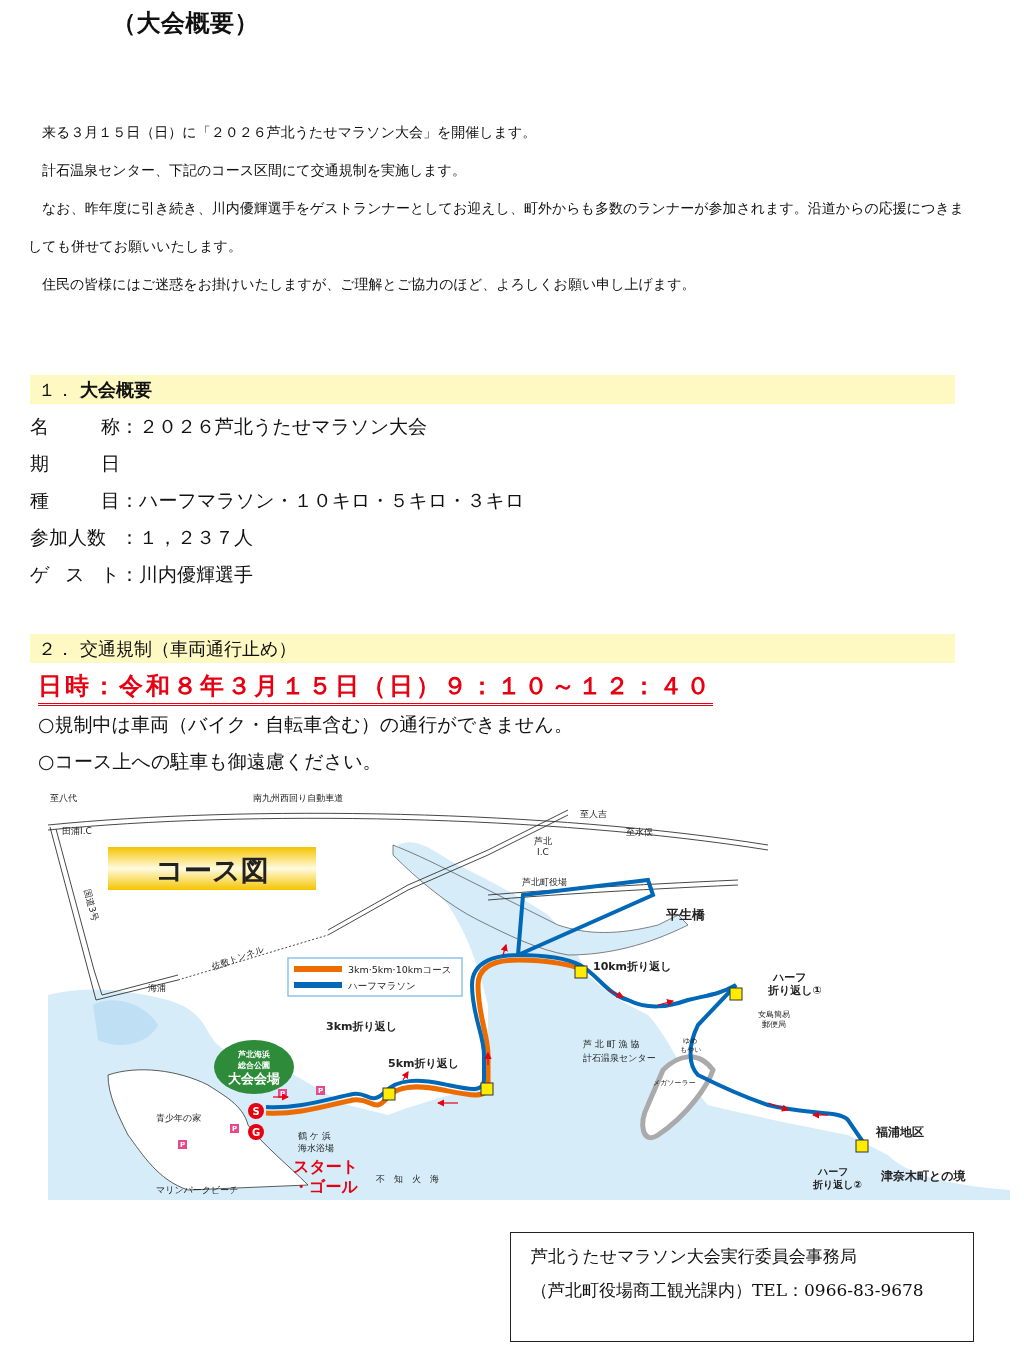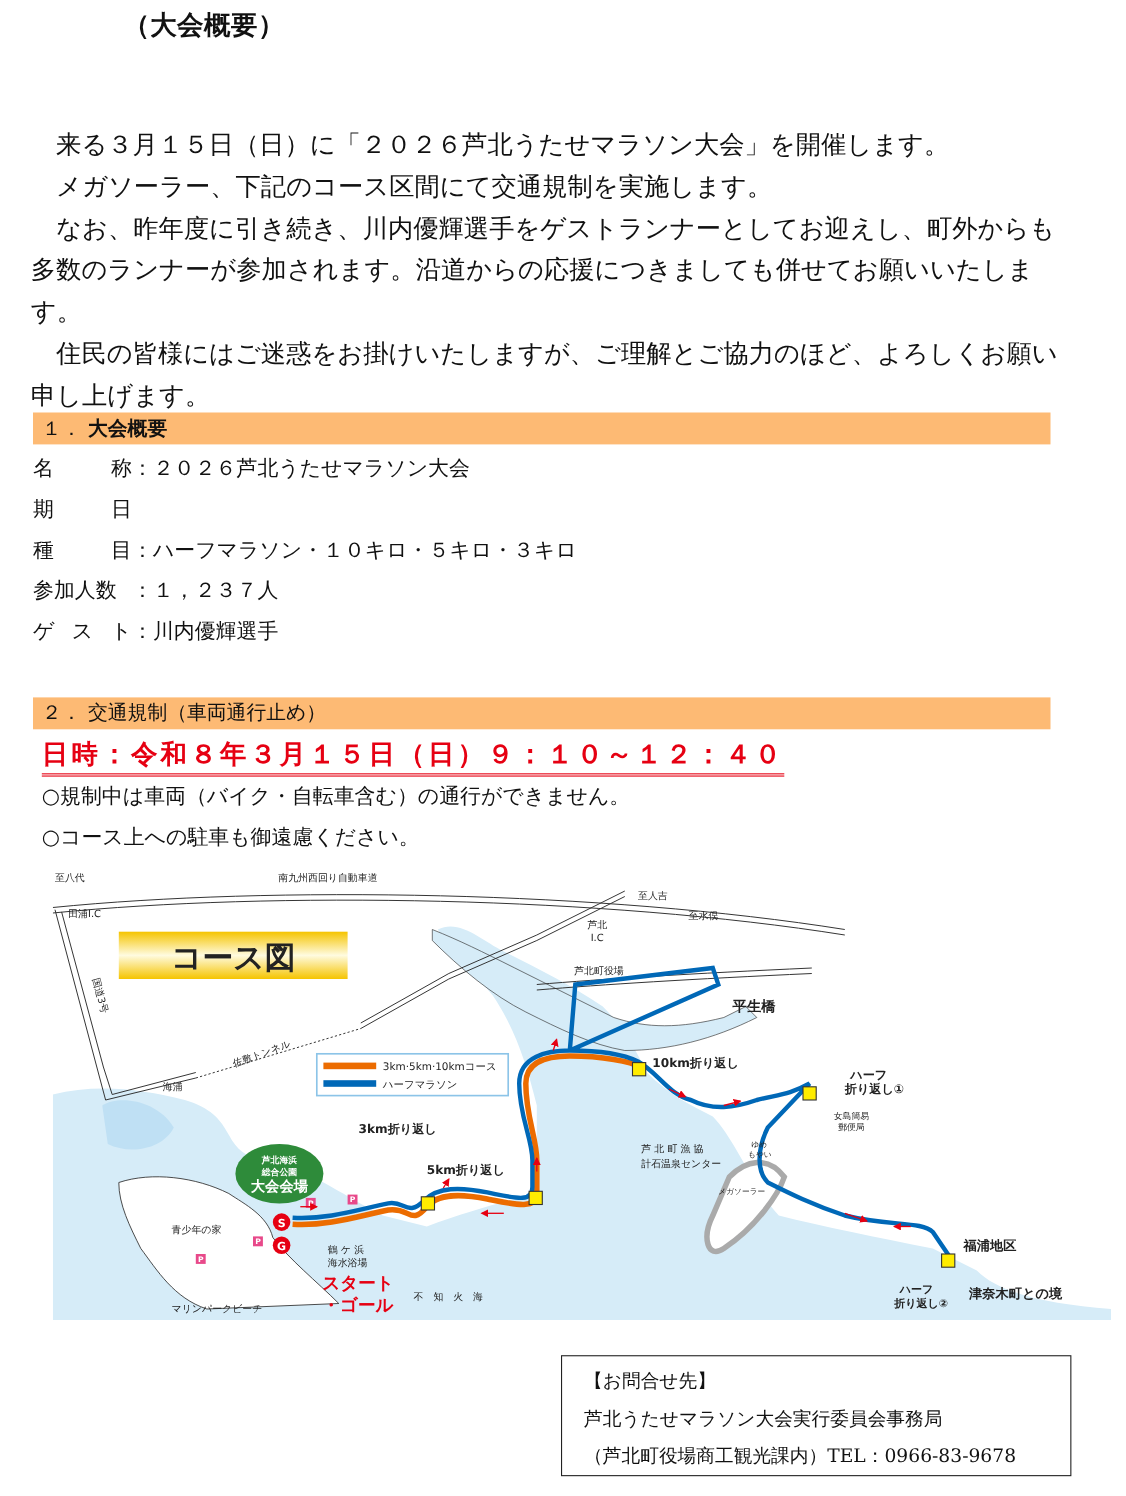--- a/index.html
+++ b/index.html
@@ -1,23 +1,23 @@
 <!DOCTYPE html>
 <html><head>
 <meta charset="utf-8">
 <style>
   html, body { margin: 0; padding: 0; background: #ffffff; }
   body { width: 1024px; height: 1360px; position: relative; overflow: hidden;
          font-family: "DejaVu Serif", "Liberation Serif", serif; color: #111; }
   .title { position: absolute; left: 118px; top: 6px; font-family: "DejaVu Sans", "Liberation Sans", sans-serif;
            font-weight: bold; font-size: 24px; line-height: 34px; letter-spacing: 0.5px; }
   .title .t2 { display: block; margin-left: -6px; }
-  .para { position: absolute; left: 28px; width: 940px; font-size: 23px; line-height: 38px; top: 113px; }
+  .para { position: absolute; left: 28px; width: 940px; font-size: 14px; line-height: 38px; top: 113px; }
   .para p { margin: 0; text-indent: 1em; }
-  .section-head { position: absolute; left: 30px; width: 925px; height: 29px; background: #fdba74;
+  .section-head { position: absolute; left: 30px; width: 925px; height: 29px; background: #fef9c3;
                   font-family: "DejaVu Sans", "Liberation Sans", sans-serif; font-size: 18px; font-weight: bold;
                   line-height: 29px; padding-left: 8px; box-sizing: border-box; }
   .sec1 { top: 375px; }
   .sec2 { top: 634px; font-weight: normal; }
   .sec1 .num, .sec2 .num { font-weight: normal; margin-right: 6px; }
   .summary { position: absolute; left: 30px; top: 408px; font-size: 19px; line-height: 37px; }
   .summary .row { display: flex; }
   .summary .k { width: 90px; display: flex; justify-content: space-between; }
   .summary .k span { display: inline-block; }
   .reg-date { position: absolute; left: 38px; top: 670px; font-family: "DejaVu Sans", "Liberation Sans", sans-serif;
@@ -31,21 +31,21 @@
 </style>
 </head>
 <body>
 
 <div class="title">
   <span class="t2">（大会概要）</span>
 </div>
 
 <div class="para">
   <p>来る３月１５日（日）に「２０２６芦北うたせマラソン大会」を開催します。</p>
-  <p>メガソーラー、下記のコース区間にて交通規制を実施します。</p>
+  <p>計石温泉センター、下記のコース区間にて交通規制を実施します。</p>
   <p>なお、昨年度に引き続き、川内優輝選手をゲストランナーとしてお迎えし、町外からも多数のランナーが参加されます。沿道からの応援につきましても併せてお願いいたします。</p>
   <p>住民の皆様にはご迷惑をお掛けいたしますが、ご理解とご協力のほど、よろしくお願い申し上げます。</p>
 </div>
 
 <div class="section-head sec1">
   <span class="num">１．</span><span>大会概要</span>
 </div>
 
 <div class="summary">
   <div class="row">
@@ -223,16 +223,15 @@
       <path d="M455,170 L458,160"></path>
       <path d="M560,205 L575,212"></path>
       <path d="M610,220 L625,216"></path>
       <path d="M720,318 L740,325"></path>
       <path d="M780,330 L765,330"></path>
     </g>
   </svg>
 </div>
 
 <div class="contact">
-  <div>【お問合せ先】</div>
   <div>芦北うたせマラソン大会実行委員会事務局</div>
   <div>（芦北町役場商工観光課内）TEL：0966-83-9678</div>
 </div>
 
 </body></html>

